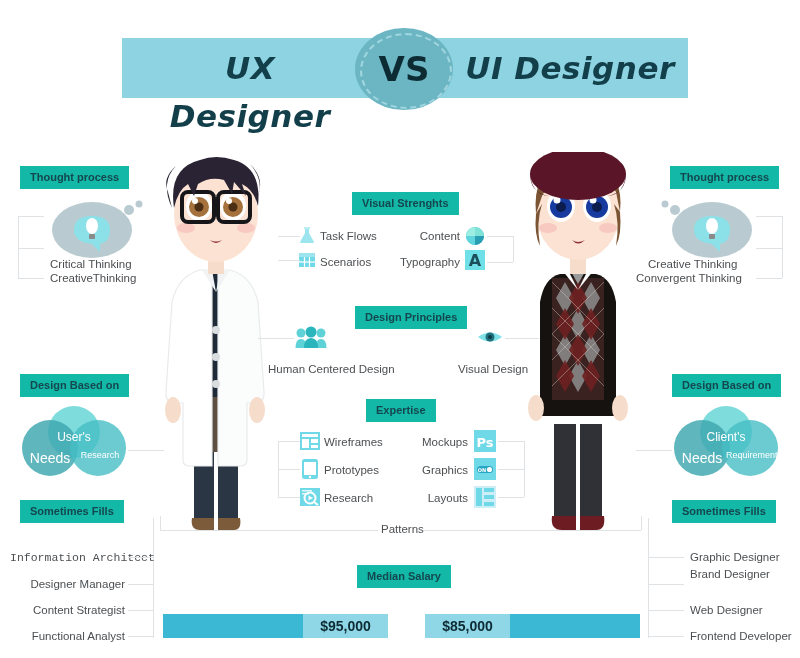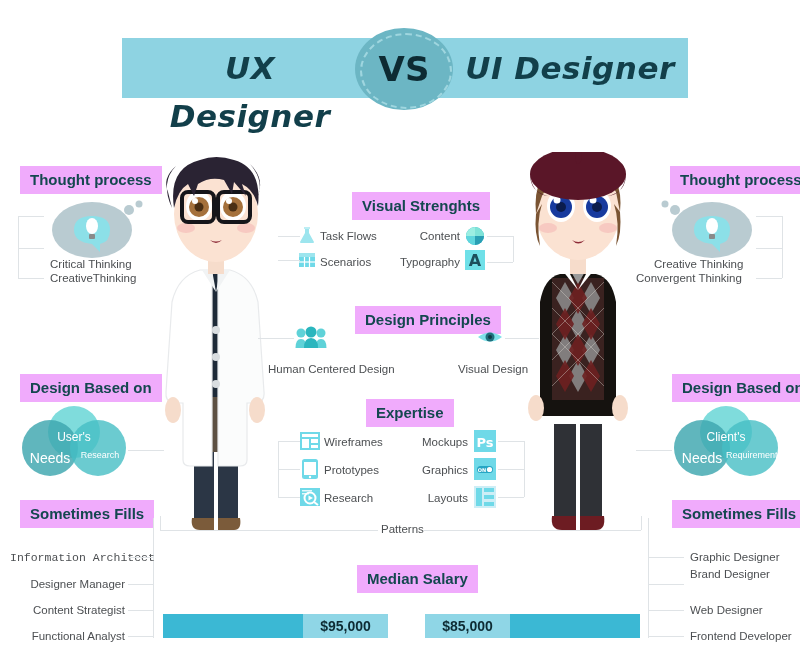--- a/index.html
+++ b/index.html
@@ -39,23 +39,23 @@
     border: 2px dashed #9fd6df;
   }
   .vs-text {
     font-size: 34px; font-weight: bold; color: #0d2b33;
     font-family: "DejaVu Sans", sans-serif; position: relative; z-index: 2;
   }
 
   
   .chip {
     position: absolute;
-    background: #f0abfc;
+    background: #14b8a6;
     color: #14474f;
-    font-size: 15px; font-weight: bold;
+    font-size: 11px; font-weight: bold;
     padding: 5px 10px 6px 10px;
     white-space: nowrap;
   }
 
   
   .lbl {
     position: absolute;
     font-size: 11.5px;
     color: #4c4f52;
     white-space: nowrap;
@@ -265,21 +265,21 @@
     <circle cx="15" cy="14" r="5" fill="#b9cbd1"></circle>
     <circle cx="5" cy="8" r="3.5" fill="#b9cbd1"></circle>
     <path d="M34 34 Q34 20 52 20 Q70 20 70 34 Q70 46 60 48 L60 56 L52 48 Q34 46 34 34 Z" fill="#8ce0e8"></path>
     <ellipse cx="52" cy="30" rx="6" ry="8" fill="#ffffff"></ellipse>
     <rect x="49" y="38" width="6" height="5" rx="1" fill="#8a8a8a"></rect>
   </svg>
   <div class="ln lnv" style="left:782px; top:216px; height:62px;"></div>
   <div class="ln lnh" style="left:756px; top:216px; width:26px;"></div>
   <div class="ln lnh" style="left:756px; top:248px; width:26px;"></div>
   <div class="ln lnh" style="left:756px; top:278px; width:26px;"></div>
-  <div class="lbl" style="left:648px; top:258px;margin-left:6px;">Creative Thinking</div>
+  <div class="lbl" style="left:648px; top:258px;">Creative Thinking</div>
   <div class="lbl" style="left:636px; top:272px;">Convergent Thinking</div>
 
   <div class="chip" style="left:352px; top:192px;">Visual Strenghts</div>
 
   <svg class="ico" style="left:298px; top:226px; width:18px; height:18px;">
     <path d="M7 2 L11 2 L11 7 L16 16 Q16 17 15 17 L3 17 Q2 17 2 16 L7 7 Z" fill="#9de5ee"></path>
     <rect x="6" y="1" width="6" height="2" fill="#bdeef4"></rect>
   </svg>
   <div class="lbl" style="left:320px; top:230px;">Task Flows</div>
   <div class="ln lnh" style="left:278px; top:236px; width:22px;"></div>

